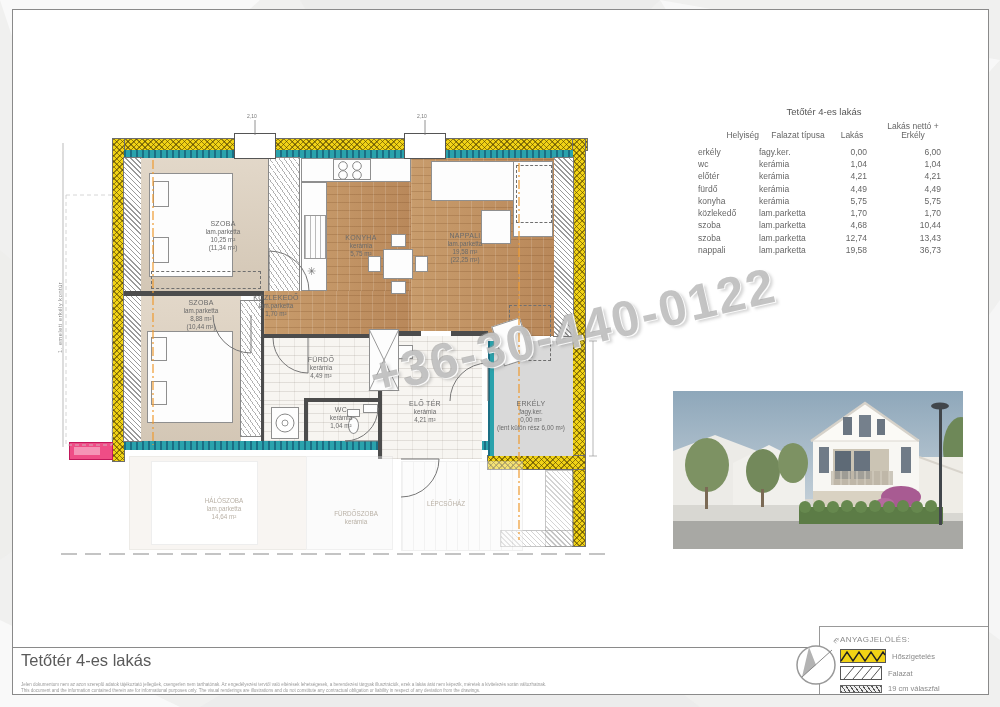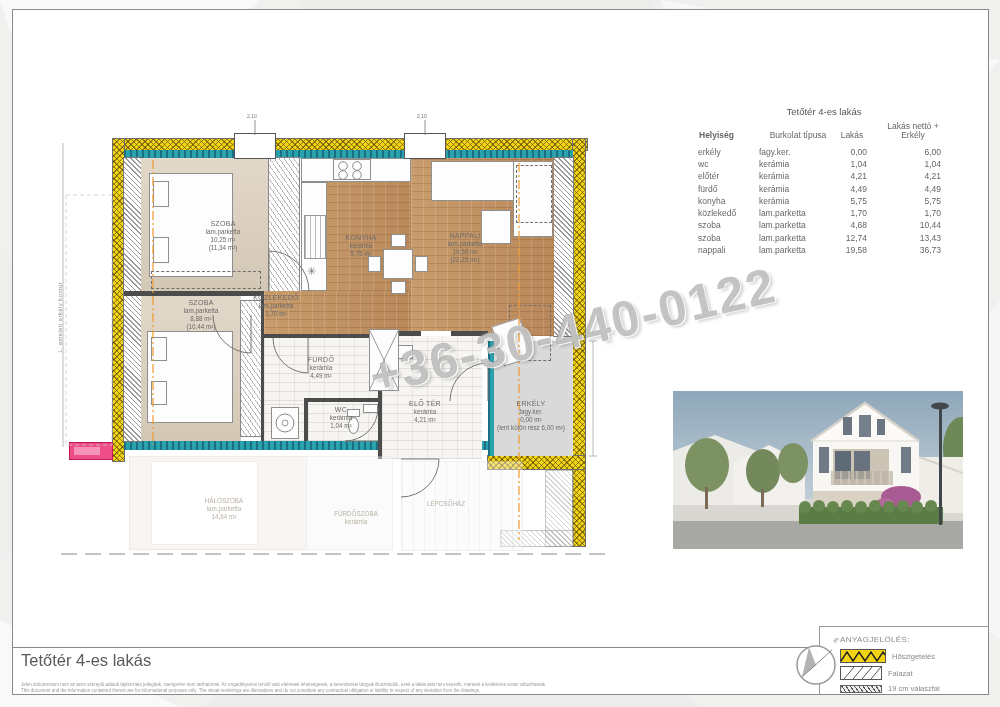--- a/index.html
+++ b/index.html
@@ -5,21 +5,21 @@
   html,body{margin:0;padding:0;}
   body{width:1000px;height:707px;overflow:hidden;background:#f1f1f0;
        font-family:"Liberation Sans", sans-serif;position:relative;}
   .bgpat{position:absolute;left:0;top:0;z-index:0;}
   .page{position:absolute;left:12px;top:9px;width:975px;height:684px;
         background:#fff;border:1px solid #8a8a8a;z-index:1;}
   
   .rtable{position:absolute;left:666px;top:96px;width:290px;color:#666;}
   .rtable .ttl{text-align:center;font-size:9.5px;color:#555;margin-bottom:5px;}
   .thead{display:flex;font-size:8.5px;line-height:1.1;margin-bottom:6px;align-items:flex-end;}
-  .th1{width:60px;padding-left:20px;text-align:left;font-weight:bold;}
+  .th1{width:60px;padding-left:20px;text-align:right;}
   .th2{width:78px;text-align:center;}
   .th3{width:30px;text-align:center;}
   .th4{width:72px;margin-left:10px;text-align:center;}
   .trow{display:flex;height:12.3px;font-size:8.5px;}
   .c1{width:61px;padding-left:19px;}
   .c2{width:78px;}
   .c3{width:30px;text-align:right;}
   .c4{width:74px;text-align:right;}
   .totrow{display:flex;margin-top:8px;font-size:12.5px;color:#555;}
   .tot1{width:188px;text-align:right;}
@@ -291,21 +291,21 @@
       <div>fagy.ker.</div>
       <div>0,00 m²</div>
       <div>(lent külön rész 6,00 m²)</div>
     </div>
   </div>
 
   <div class="rtable">
     <div class="ttl">Tetőtér 4-es lakás</div>
     <div class="thead">
       <div class="th1">Helyiség</div>
-      <div class="th2">Burkolat típusa</div>
+      <div class="th2">Falazat típusa</div>
       <div class="th3">Lakás</div>
       <div class="th4">Lakás nettó + Erkély</div>
     </div>
     <div class="trow">
         <div class="c1">erkély</div>
         <div class="c2">fagy.ker.</div>
         <div class="c3">0,00</div>
         <div class="c4">6,00</div>
       </div>
     <div class="trow">

